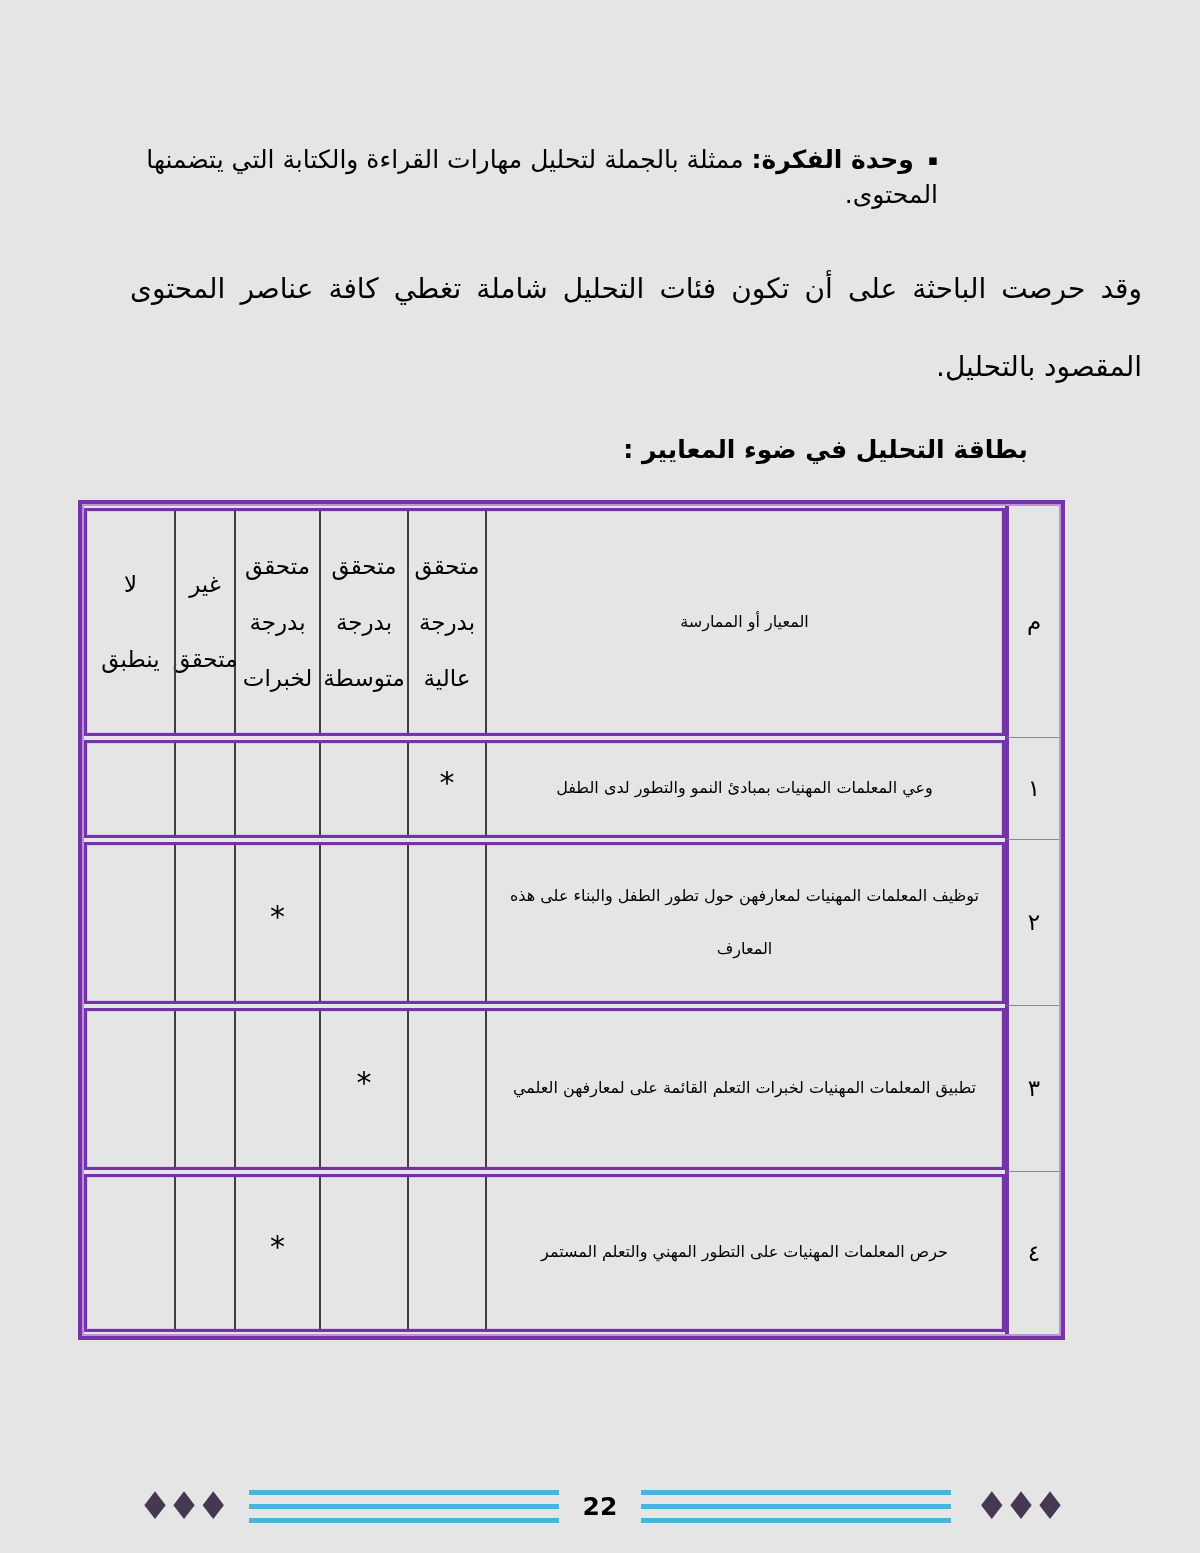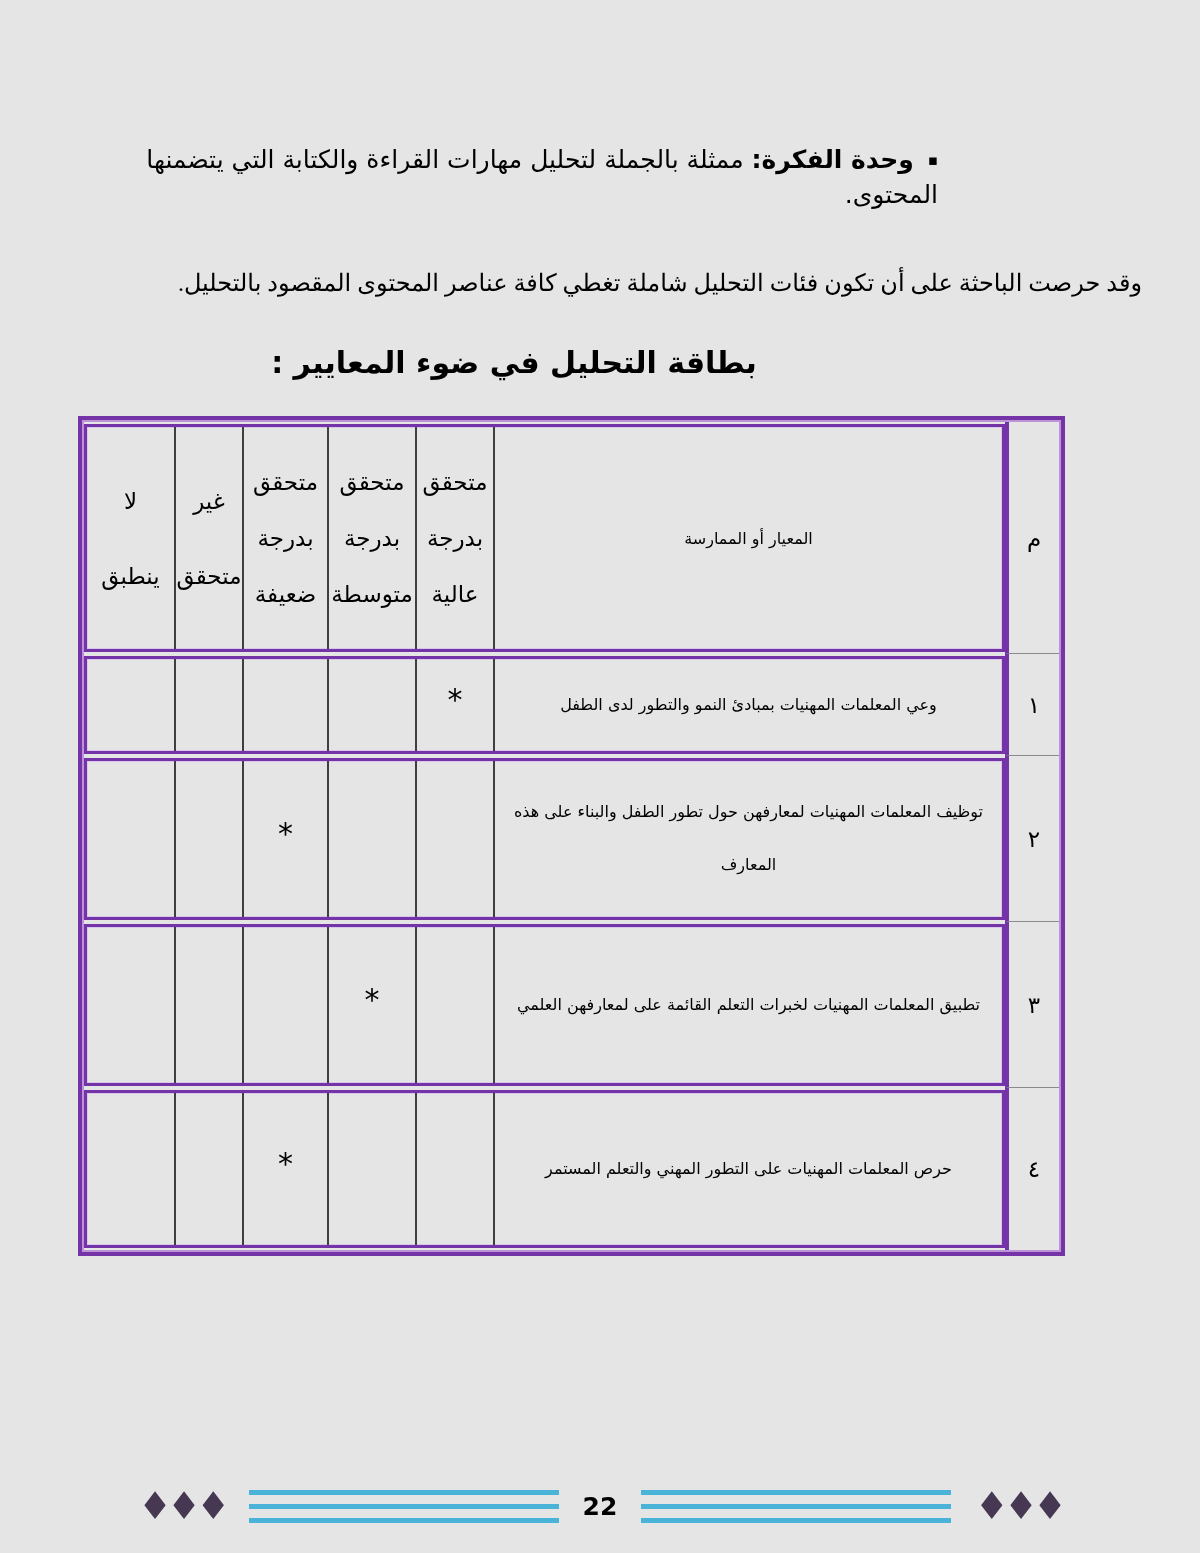--- a/index.html
+++ b/index.html
@@ -22,31 +22,30 @@
     margin-right: 262px;
     margin-left: 90px;
     font-size: 25px;
     line-height: 1.4;
   }
   .bullet-line .sq { font-size: 15px; vertical-align: 3px; margin-left: 14px; }
   .bullet-line .b { font-weight: bold; }
 
   .para {
     margin: 38px 58px 0 130px;
-    font-size: 24px;
+    font-size: 28px;
     line-height: 2.8;
     text-align: justify;
-    font-family: Liberation Serif, serif;
   }
 
   .table-title {
     margin: 28px 172px 0 0;
-    font-size: 30px;
+    font-size: 25px;
     font-weight: bold;
-    text-align: center;
+    text-align: right;
   }
 
   
   .table-wrap {
     margin: 36px 135px 0 78px;
     border: 4px solid #7434a8;
   }
   .table-inner { border: 2px solid #bb93d6; }
 
   .atable {
@@ -75,21 +74,21 @@
     box-shadow: inset 0 0 0 1px #d9c6ec;
     margin: 2px 0;
   }
   .cells { display: flex; direction: rtl; height: 100%; }
   .cell { height: 100%; }
   .cell + .cell { border-right: 2px solid #3f3f3f; }
 
   .c-crit { flex: 1; display: flex; align-items: center; justify-content: center; text-align: center; font-size: 16px; }
   .c-crit.body { line-height: 3.3; padding: 0 4px; }
   .c-high { width: 78px; } .c-med { width: 88px; } .c-weak { width: 85px; }
-  .c-not { width: 68px; } .c-na { width: 89px; }
+  .c-not { width: 60px; } .c-na { width: 89px; }
 
   .stack {
     display: flex; flex-direction: column;
     justify-content: space-evenly; align-items: center;
     font-size: 23px; padding: 12px 0;
   }
   .mark {
     display: flex; align-items: center; justify-content: center;
     font-size: 30px; padding-bottom: 12px;
   }
@@ -148,21 +147,21 @@
               <span>عالية</span>
             </div>
             <div class="cell c-med stack">
               <span>متحقق</span>
               <span>بدرجة</span>
               <span>متوسطة</span>
             </div>
             <div class="cell c-weak stack">
               <span>متحقق</span>
               <span>بدرجة</span>
-              <span>ضعيفة</span>
+              <span>لخبرات</span>
             </div>
             <div class="cell c-not stack">
               <span>غير</span>
               <span>متحقق</span>
             </div>
             <div class="cell c-na stack">
               <span>لا</span>
               <span>ينطبق</span>
             </div>
           </div>

